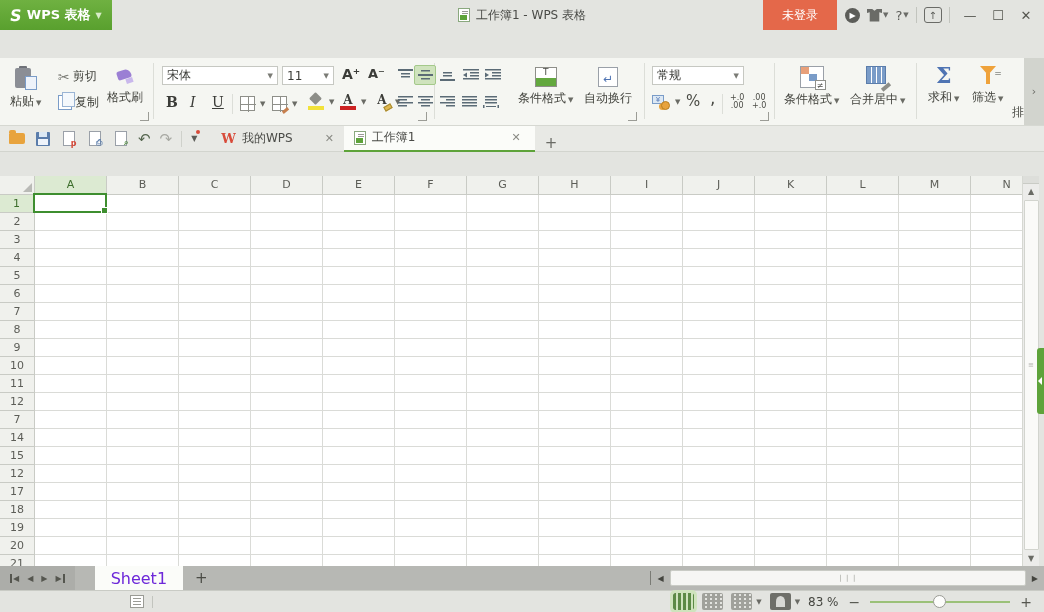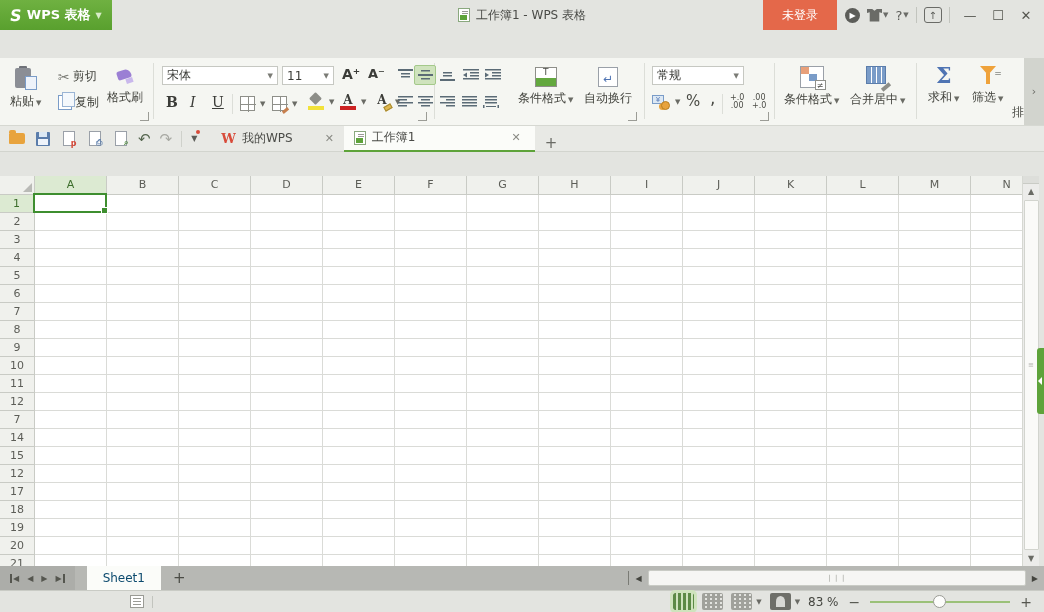--- a/index.html
+++ b/index.html
@@ -163,21 +163,21 @@
   .side-tab{position:absolute;right:0;top:348px;width:7px;height:66px;background:#5ea33a;border-radius:3px 0 0 3px;cursor:pointer;}
   .side-tab::after{content:"";position:absolute;left:1px;top:29px;width:0;height:0;border-top:4px solid transparent;border-bottom:4px solid transparent;border-right:4px solid #fff;}
   .rightpad{position:absolute;left:1039px;top:176px;width:5px;height:390px;background:#e3e4e0;}
 
   
   .sheetbar{position:absolute;left:0;top:566px;width:1044px;height:24px;background:#b7b8b4;display:flex;align-items:center;}
   .navs{display:flex;align-items:center;gap:8px;padding:0 10px;background:#acada9;height:24px;}
   .navb{font-size:8px;color:#55564f;cursor:pointer;}
   .navb.first{border-left:2px solid #55564f;padding-left:1px;}
   .navb.last{border-right:2px solid #55564f;padding-right:1px;}
-  .stab{height:24px;background:#fbfcf9;color:#0c4a6e;font-size:12px;display:flex;align-items:center;padding:0 16px;margin-left:12px;cursor:pointer;}
+  .stab{height:24px;background:#fbfcf9;color:#6d28d9;font-size:16px;display:flex;align-items:center;padding:0 16px;margin-left:20px;cursor:pointer;}
   .newsheet{font-size:15px;color:#4b4c46;padding:0 12px;cursor:pointer;}
   .hsplit{width:2px;height:14px;background:#7a7b75;margin-left:430px;cursor:col-resize;}
   .harrow{font-size:8px;color:#44453f;padding:0 6px;cursor:pointer;}
   .hthumb{width:396px;height:16px;background:#f6f6f4;border:1px solid #c9cbc5;border-radius:2px;position:relative;cursor:pointer;}
   .hthumb .grip{position:absolute;left:0;right:0;top:3px;text-align:center;font-size:7px;color:#a0a19b;letter-spacing:1px;}
 
   
   .statusbar{position:absolute;left:0;top:590px;width:1044px;height:22px;background:#e3e4e0;border-top:1px solid #c9cbc5;display:flex;align-items:center;}
   .st-left-ic{margin-left:130px;width:14px;height:13px;border:1px solid #9a9b95;background:#fff;position:relative;cursor:pointer;}
   .st-left-ic::before{content:"";position:absolute;left:2px;top:2px;right:2px;height:1px;background:#9a9b95;box-shadow:0 3px 0 #9a9b95,0 6px 0 #9a9b95;}

